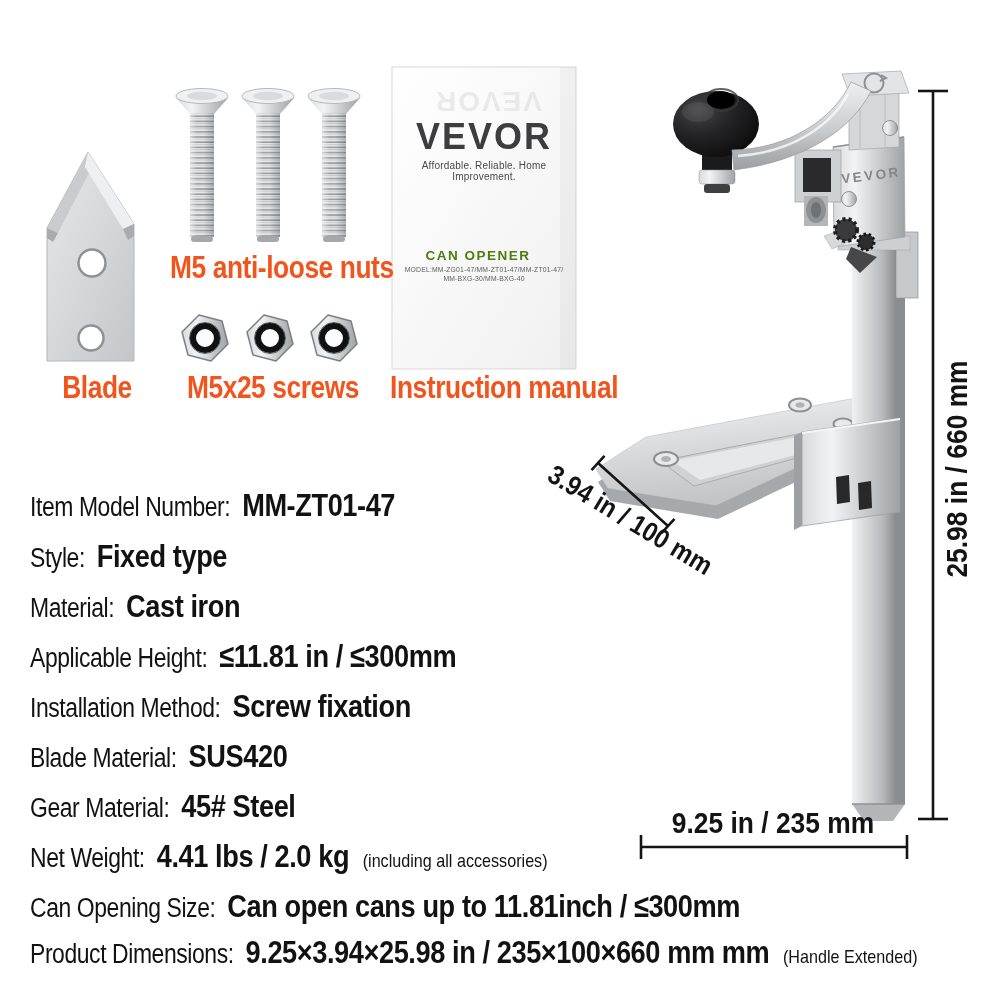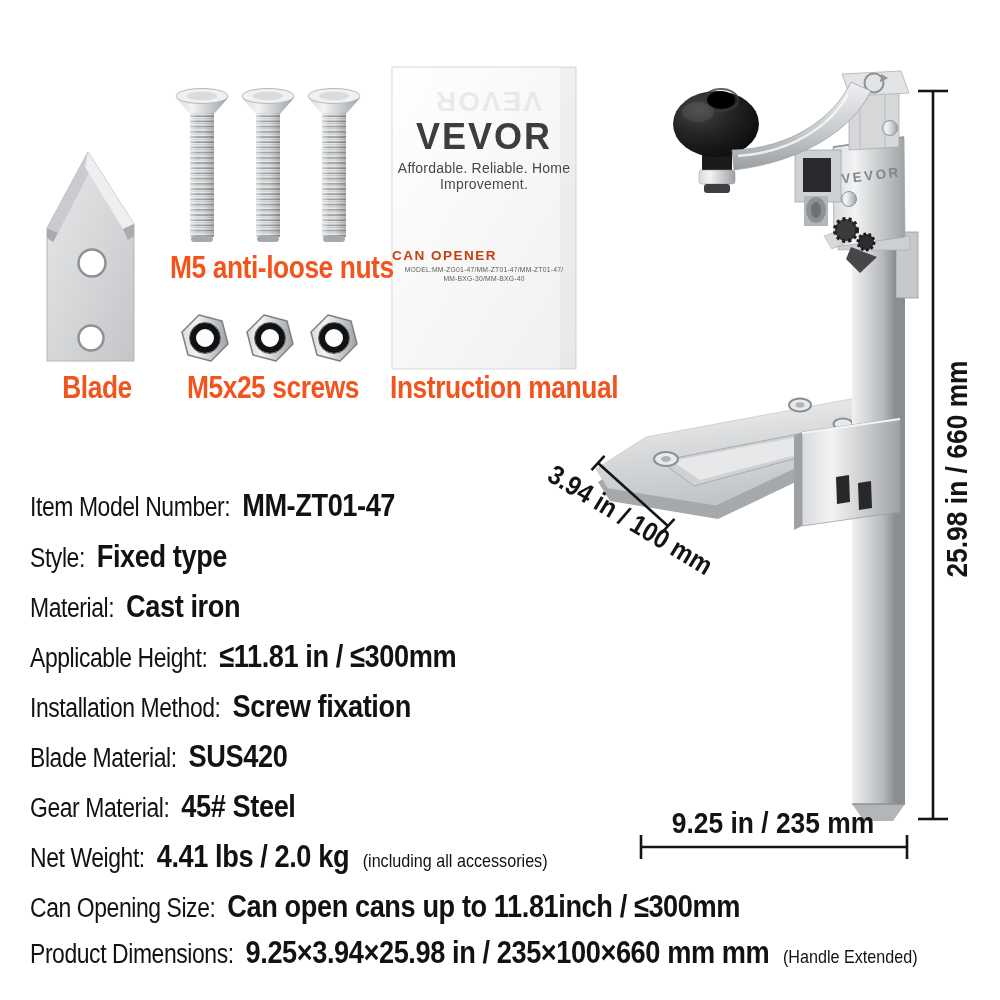--- a/index.html
+++ b/index.html
@@ -14,23 +14,23 @@
   .spec-label{font-size:27px;font-weight:400;letter-spacing:-.5px;}
   .spec-value{font-size:32px;font-weight:700;letter-spacing:-.5px;}
   .spec-note{font-size:19px;font-weight:400;margin-left:2px;}
   .dim{position:absolute;text-align:center;font-weight:700;color:#141414;white-space:nowrap;}
   .dim-h{left:633px;top:806px;width:280px;font-size:30px;transform:scaleX(.88);}
   .dim-v{left:807px;top:452px;width:300px;height:34px;line-height:34px;font-size:30px;
          transform:rotate(-90deg) scaleX(.88);}
   .dim-d{left:500px;top:505px;width:260px;font-size:27px;transform:rotate(31deg) scaleX(.9);}
   .manual-brand{left:399px;top:116px;width:170px;text-align:center;font-size:36px;font-weight:800;
                 letter-spacing:2px;color:#3d3d3f;}
-  .manual-tagline{left:392px;top:160px;width:184px;text-align:center;font-size:14px;color:#48484a;letter-spacing:.2px;}
-  .manual-title{left:392px;top:248px;width:172px;font-size:13.5px;font-weight:700;
-                letter-spacing:1.5px;color:#c2410c;}
+  .manual-tagline{left:392px;top:160px;width:184px;text-align:center;font-size:10px;color:#48484a;letter-spacing:.2px;}
+  .manual-title{left:392px;top:248px;width:172px;text-align:center;font-size:13.5px;font-weight:700;
+                letter-spacing:1.5px;color:#4d7c0f;}
   .manual-model{left:392px;width:184px;text-align:center;font-size:6.8px;color:#5c5c5e;letter-spacing:.2px;}
   .head-engraving{left:838px;top:168px;width:66px;text-align:center;font-size:13.5px;font-weight:700;
                   letter-spacing:2.5px;color:#84878a;transform:rotate(-7deg);}
 </style>
 </head>
 <body>
 
 <div class="canvas">
 
   <svg class="art" width="1000" height="1000" viewBox="0 0 1000 1000">

